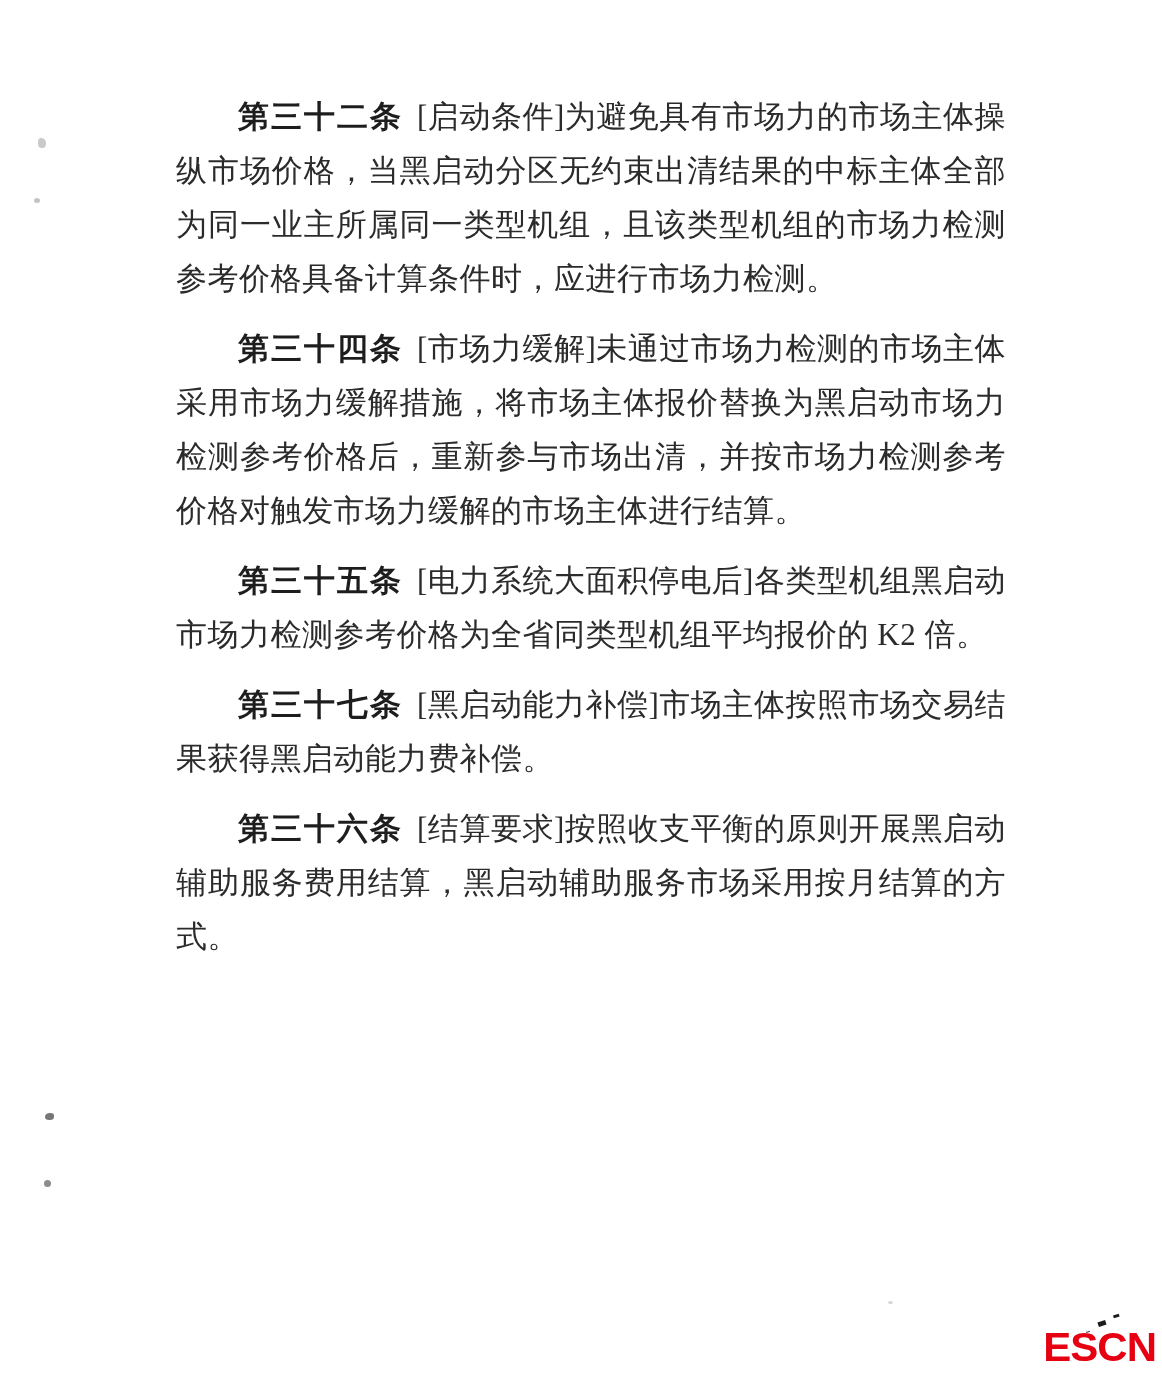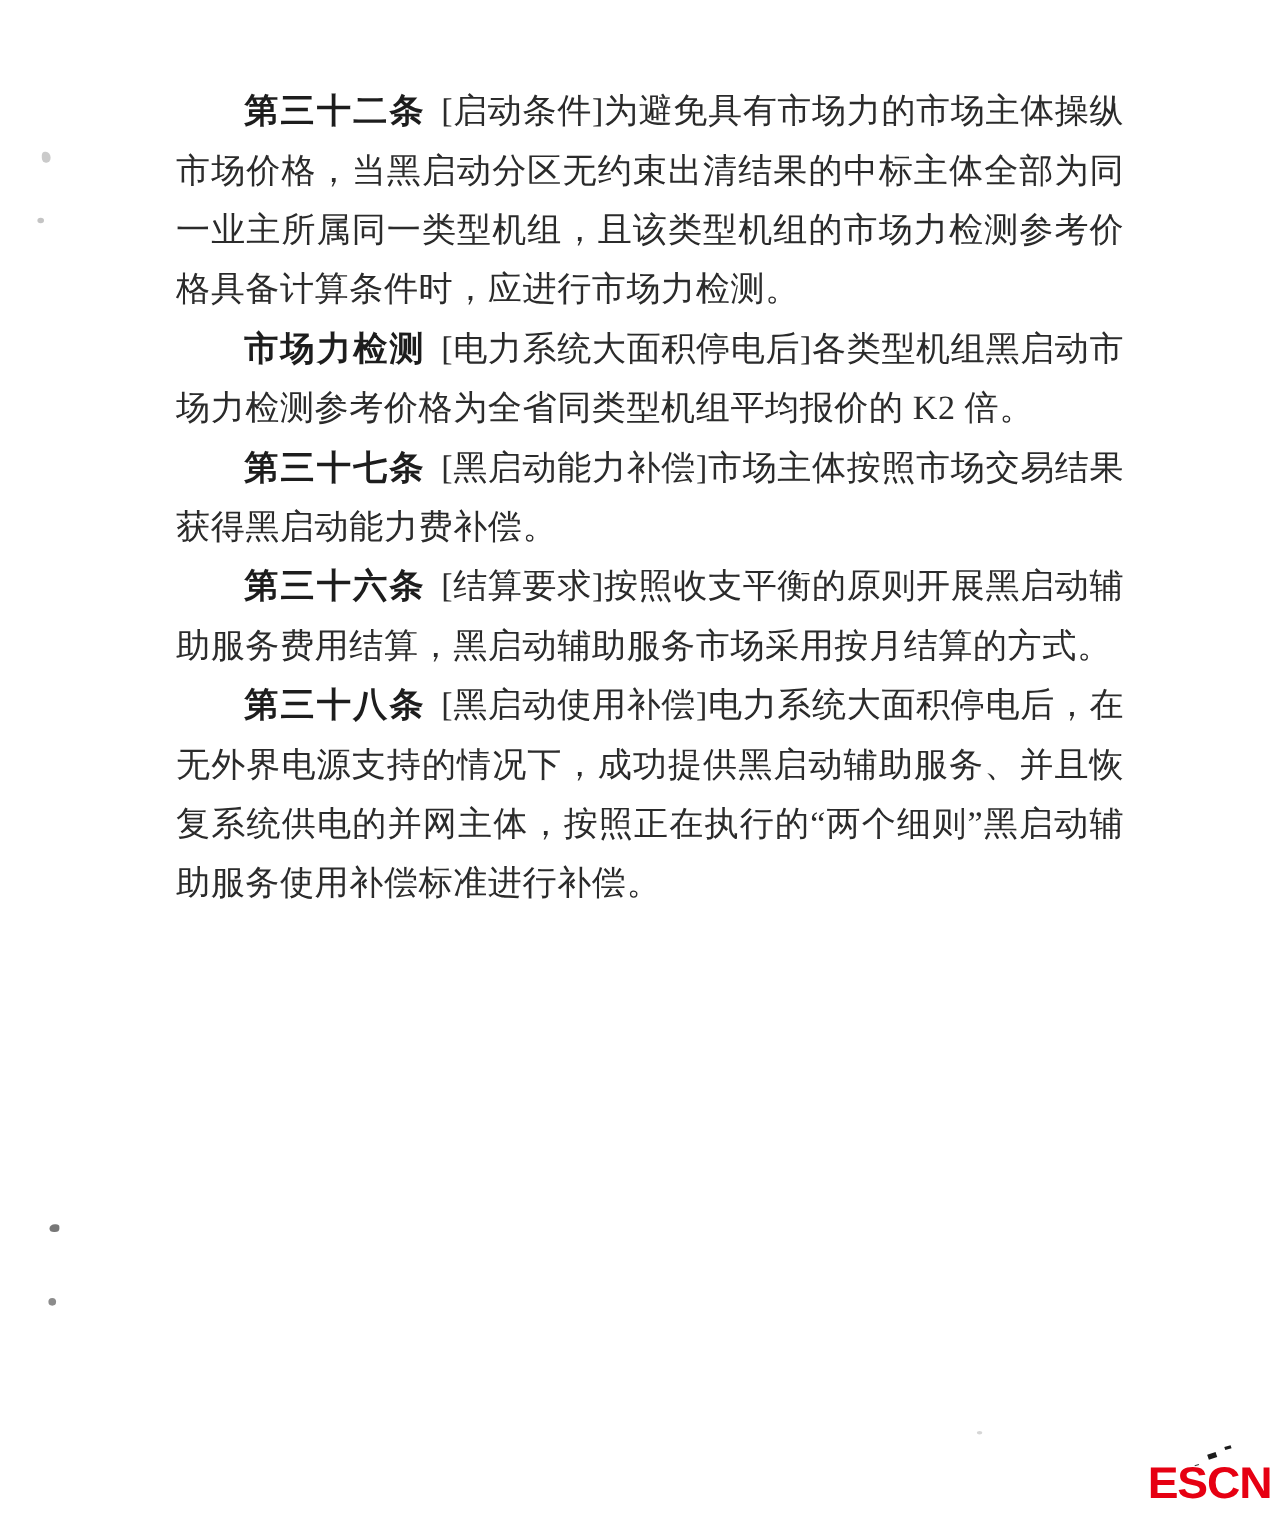--- a/index.html
+++ b/index.html
@@ -20,21 +20,21 @@
     top: 74px;
     left: 160px;
     width: 862px;
     color: #2b2b2b;
     font-size: 31px;
     line-height: 54px;
     text-align: justify;
     text-align-last: left;
   }
   .para {
-    margin: 0;
+    margin: 16px;
     text-indent: 2em;
     letter-spacing: 0.5px;
   }
   .num {
     font-weight: 700;
     color: #1d1d1d;
     margin-right: 0.45em;
     letter-spacing: 2px;
   }
   .chapter {
@@ -108,29 +108,29 @@
   <span class="speck s2"></span>
   <span class="speck s3"></span>
   <span class="speck s4"></span>
   <span class="speck s5"></span>
 
   <main class="text-block">
 
     <p class="para"><span class="num">第三十二条</span><span>[启动条件]为避免具有市场力的市场主体操纵市场价格，当黑启动分区无约束出清结果的中标主体全部为同一业主所属同一类型机组，且该类型机组的市场力检测参考价格具备计算条件时，应进行市场力检测。</span></p>
 
 
+    <p class="para"><span class="num">第三十四条</span><span>[市场力缓解]未通过市场力检测的市场主体采用市场力缓解措施，将市场主体报价替换为黑启动市场力检测参考价格后，重新参与市场出清，并按市场力检测参考价格对触发市场力缓解的市场主体进行结算。</span></p>
 
-    <p class="para"><span class="num">市场力检测</span><span>[电力系统大面积停电后]各类型机组黑启动市场力检测参考价格为全省同类型机组平均报价的 K2 倍。</span></p>
+    <p class="para"><span class="num">第三十五条</span><span>[电力系统大面积停电后]各类型机组黑启动市场力检测参考价格为全省同类型机组平均报价的 K2 倍。</span></p>
 
 
     <p class="para"><span class="num">第三十七条</span><span>[黑启动能力补偿]市场主体按照市场交易结果获得黑启动能力费补偿。</span></p>
 
     <p class="para"><span class="num">第三十六条</span><span>[结算要求]按照收支平衡的原则开展黑启动辅助服务费用结算，黑启动辅助服务市场采用按月结算的方式。</span></p>
 
-    <p class="para"><span class="num">第三十八条</span><span>[黑启动使用补偿]电力系统大面积停电后，在无外界电源支持的情况下，成功提供黑启动辅助服务、并且恢复系统供电的并网主体，按照正在执行的“两个细则”黑启动辅助服务使用补偿标准进行补偿。</span></p>
 
   </main>
 
   <div class="logo">
     <span class="logo-latin" style="color: rgb(230, 0, 18);">
       <span class="logo-spark"></span><span>ESCN</span>
     </span>
   </div>
 
 </div>

